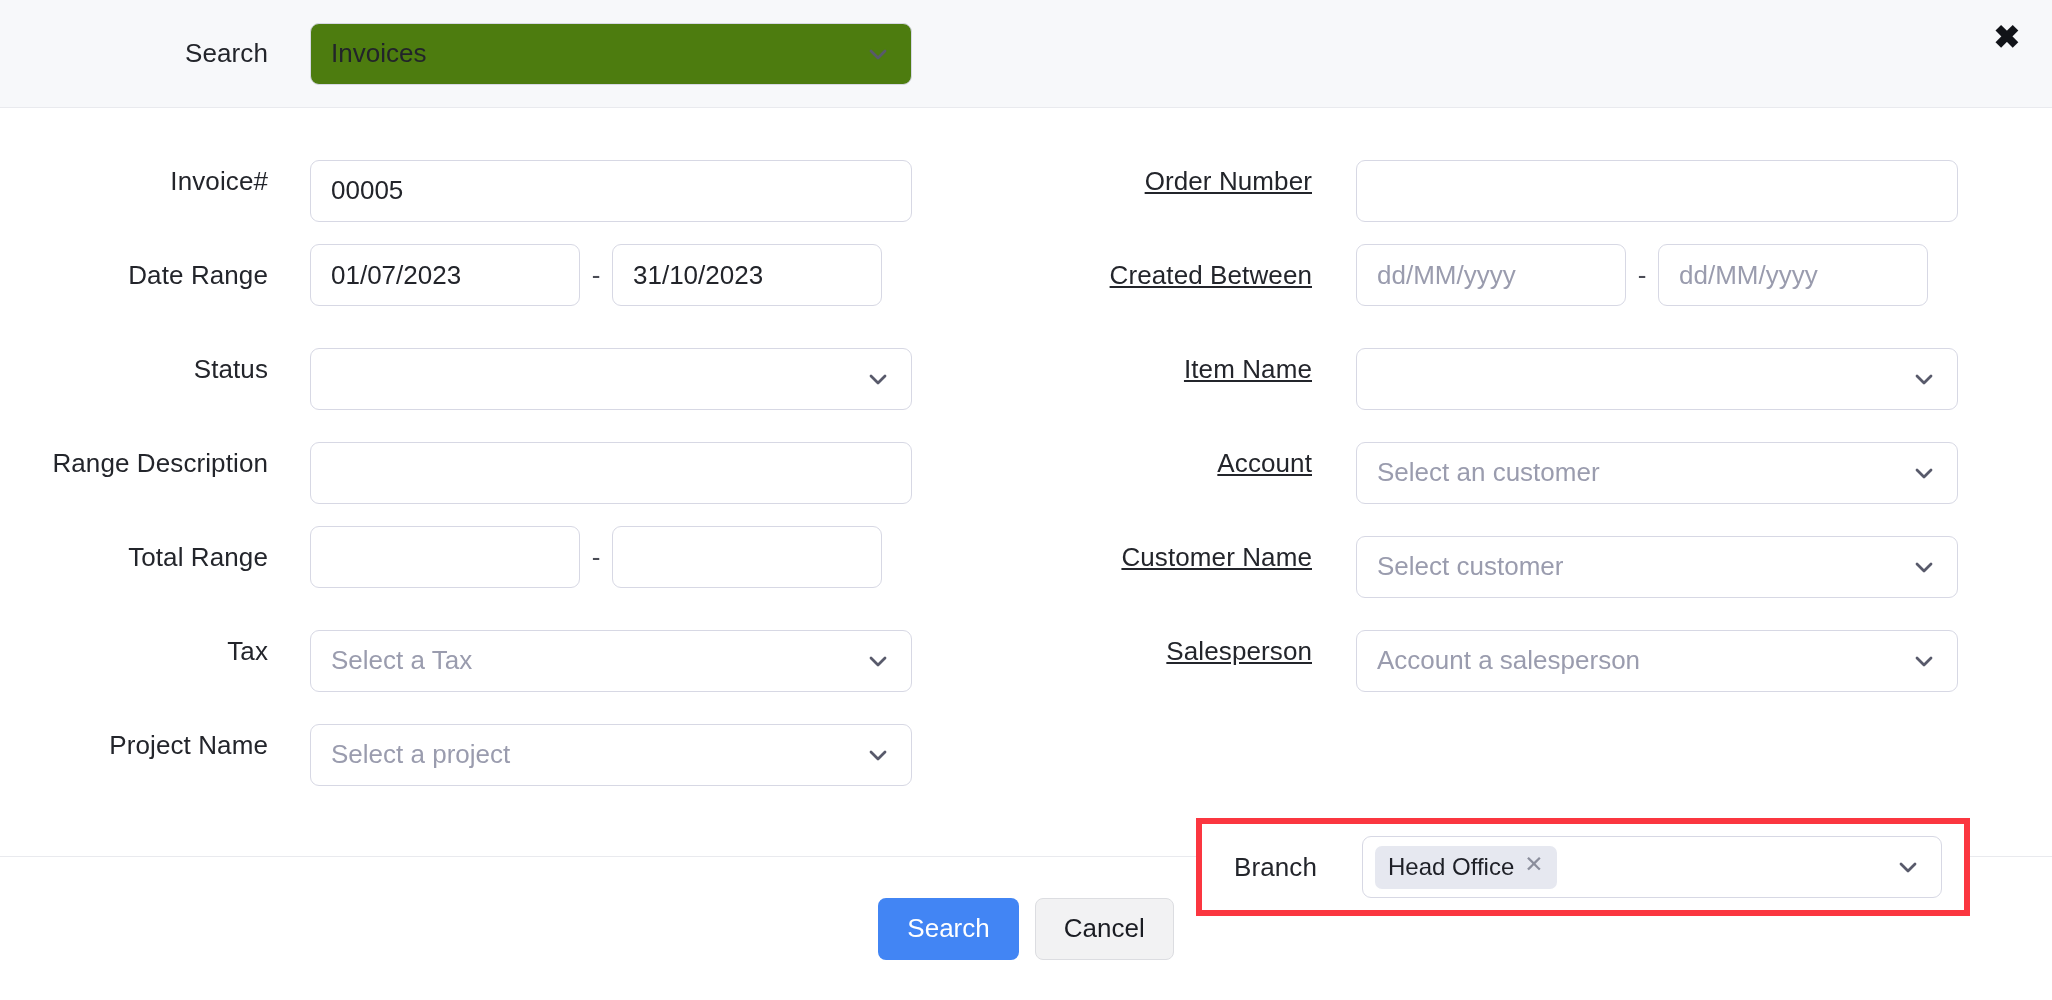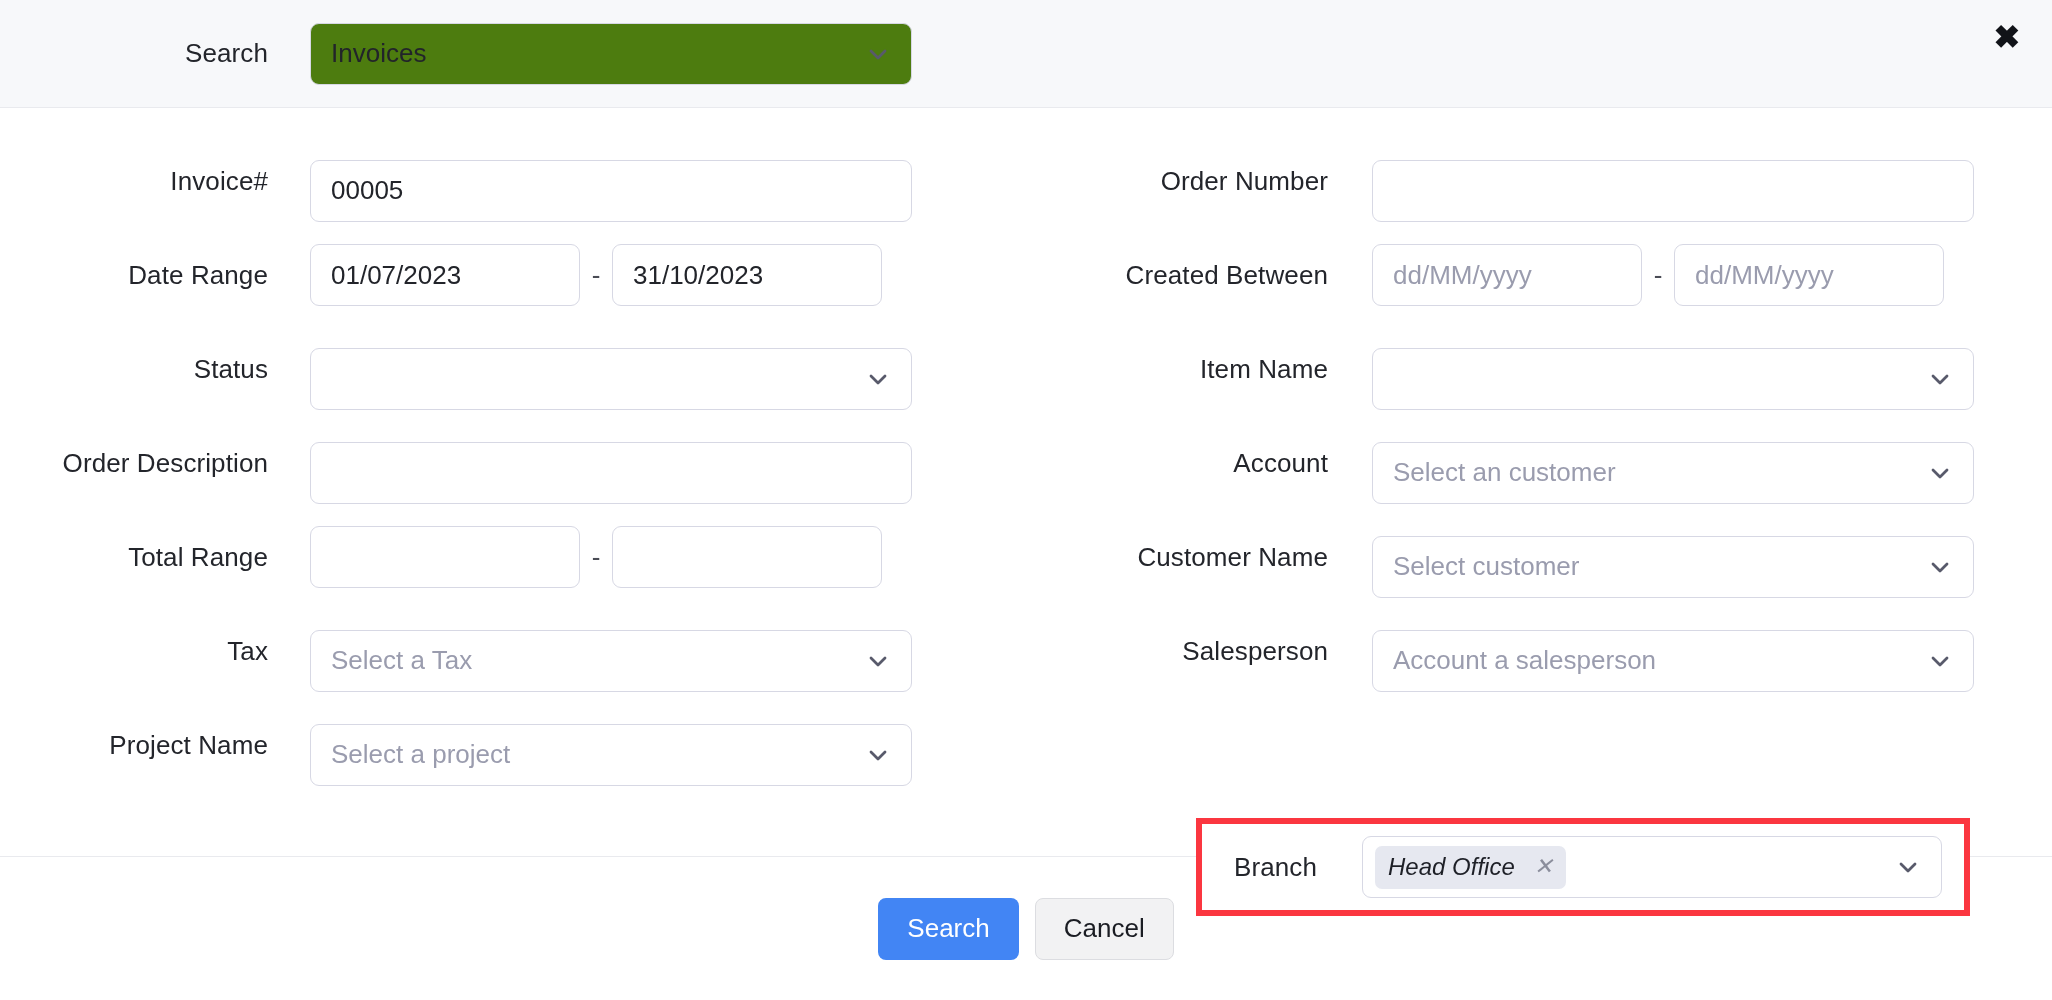--- a/index.html
+++ b/index.html
@@ -89,21 +89,21 @@
   
   .modal-body {
     flex: 1 1 auto;
     position: relative;
     padding-top: 26px;
   }
 
   .grid {
     display: grid;
     grid-template-columns: 1026px 1026px;
-    column-gap: 16px;
+    column-gap: 0;
   }
 
   .field-row {
     display: flex;
     align-items: center;
     height: 94px;
   }
 
   .field-label {
     width: 310px;
@@ -135,21 +135,21 @@
 
   .dash {
     width: 32px;
     text-align: center;
     font-size: 26px;
     color: #4a4c55;
     flex: 0 0 auto;
   }
 
   
-  .col-right .field-label { width: 330px; padding-right: 44px; }
+  .col-right .field-label { width: 330px; padding-right: 44px; text-decoration: underline; }
   .col-right .inp.w-full  { width: 602px; }
   .col-right .inp.w-half  { width: 270px; }
 
   
   .highlight-wrap {
     position: absolute;
     left: 1196px;
     top: 710px;
     width: 774px;
     height: 98px;
@@ -171,28 +171,27 @@
     background: #ffffff;
     border: 1.5px solid #d7d8e4;
     border-radius: 9px;
     display: flex;
     align-items: center;
     padding: 0 12px;
     position: relative;
   }
   .tag {
     display: inline-flex;
-    align-items: center;
-    gap: 19px;
+    align-items: flex-start;
+    gap: 10px;
     background: #e6e8f0;
     border-radius: 7px;
     padding: 7px 13px 8px 13px;
     font-size: 24px;
     color: #1e2027;
-    font-style: italic;
   }
   .tag .tag-x {
     font-size: 23px;
     color: #8b8e9c;
     line-height: 1;
     cursor: pointer;
   }
 
   
   .modal-footer {
@@ -280,21 +279,21 @@
               <span class="chev">
                 <svg width="22" height="22" viewBox="0 0 22 22">
                     <path d="M4 8 L11 15 L18 8" fill="none" stroke="#585a6b" stroke-width="2.8" stroke-linecap="round" stroke-linejoin="round"></path>
                   </svg>
               </span>
             </div>
           </div>
         </div>
 
         <div class="field-row">
-          <div class="field-label">Order Description</div>
+          <div class="field-label">Range Description</div>
           <div class="field-control">
             <div class="inp w-full">
               <span></span>
             </div>
           </div>
         </div>
 
         <div class="field-row">
           <div class="field-label">Total Range</div>
           <div class="field-control">

